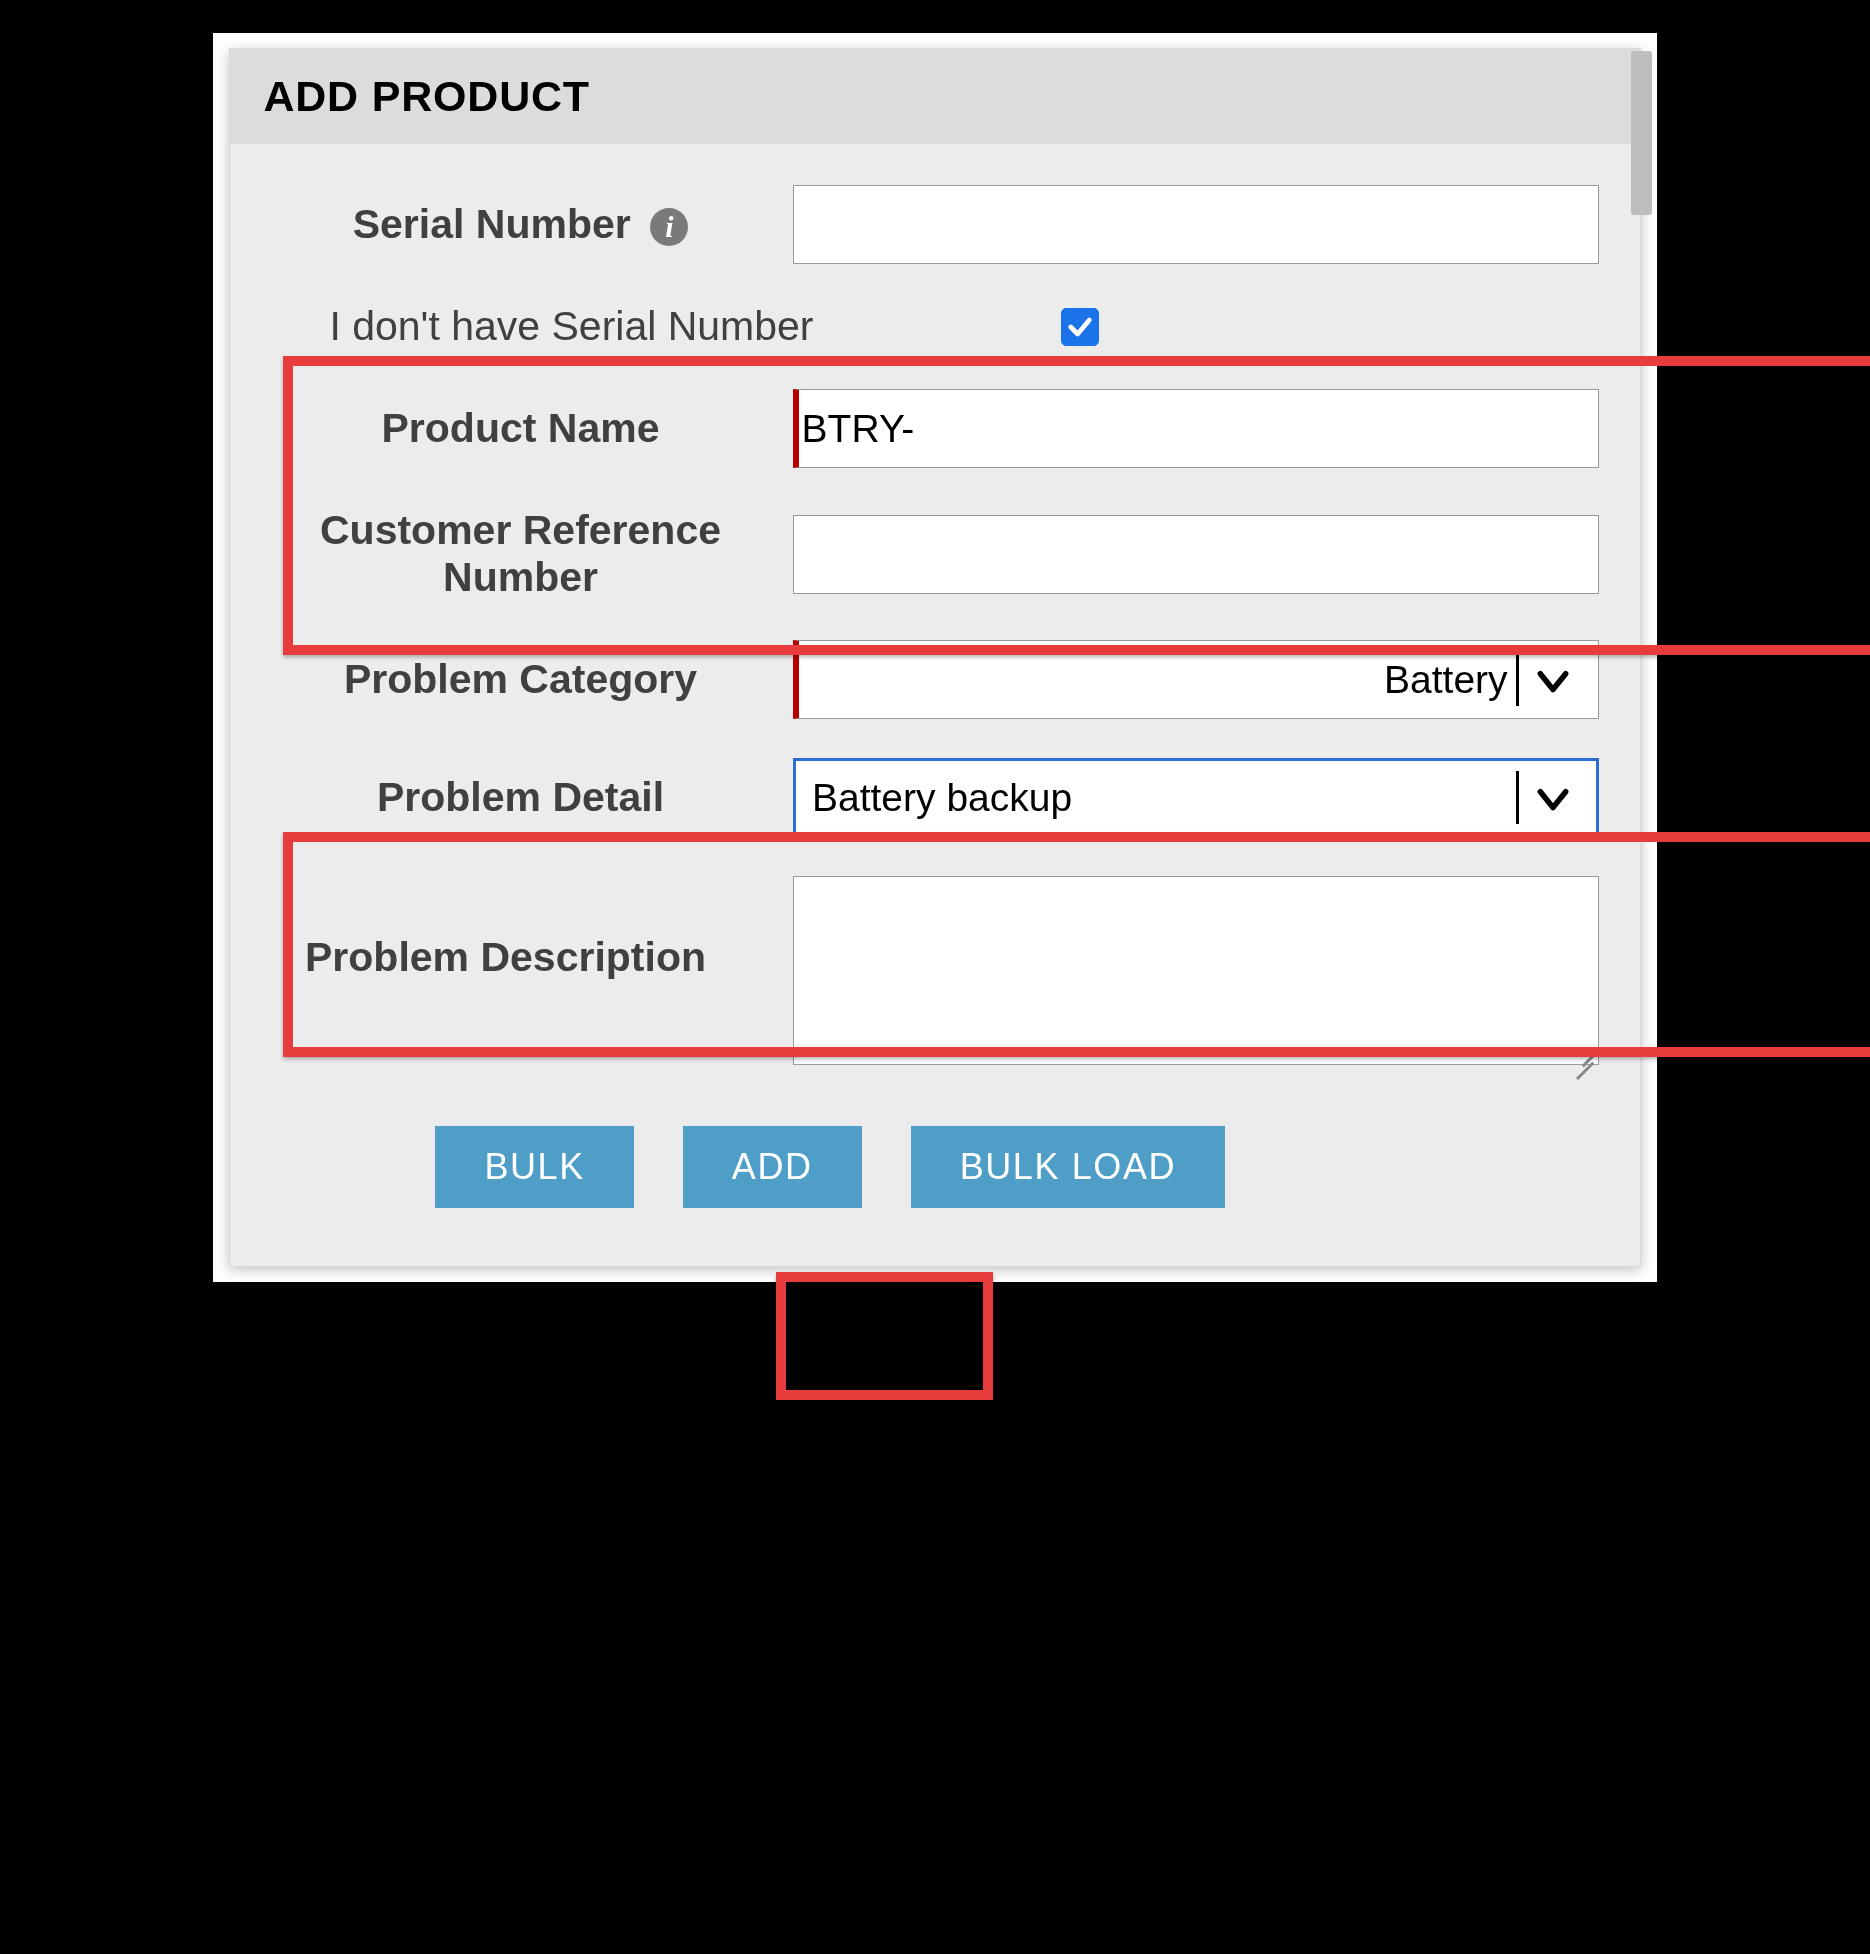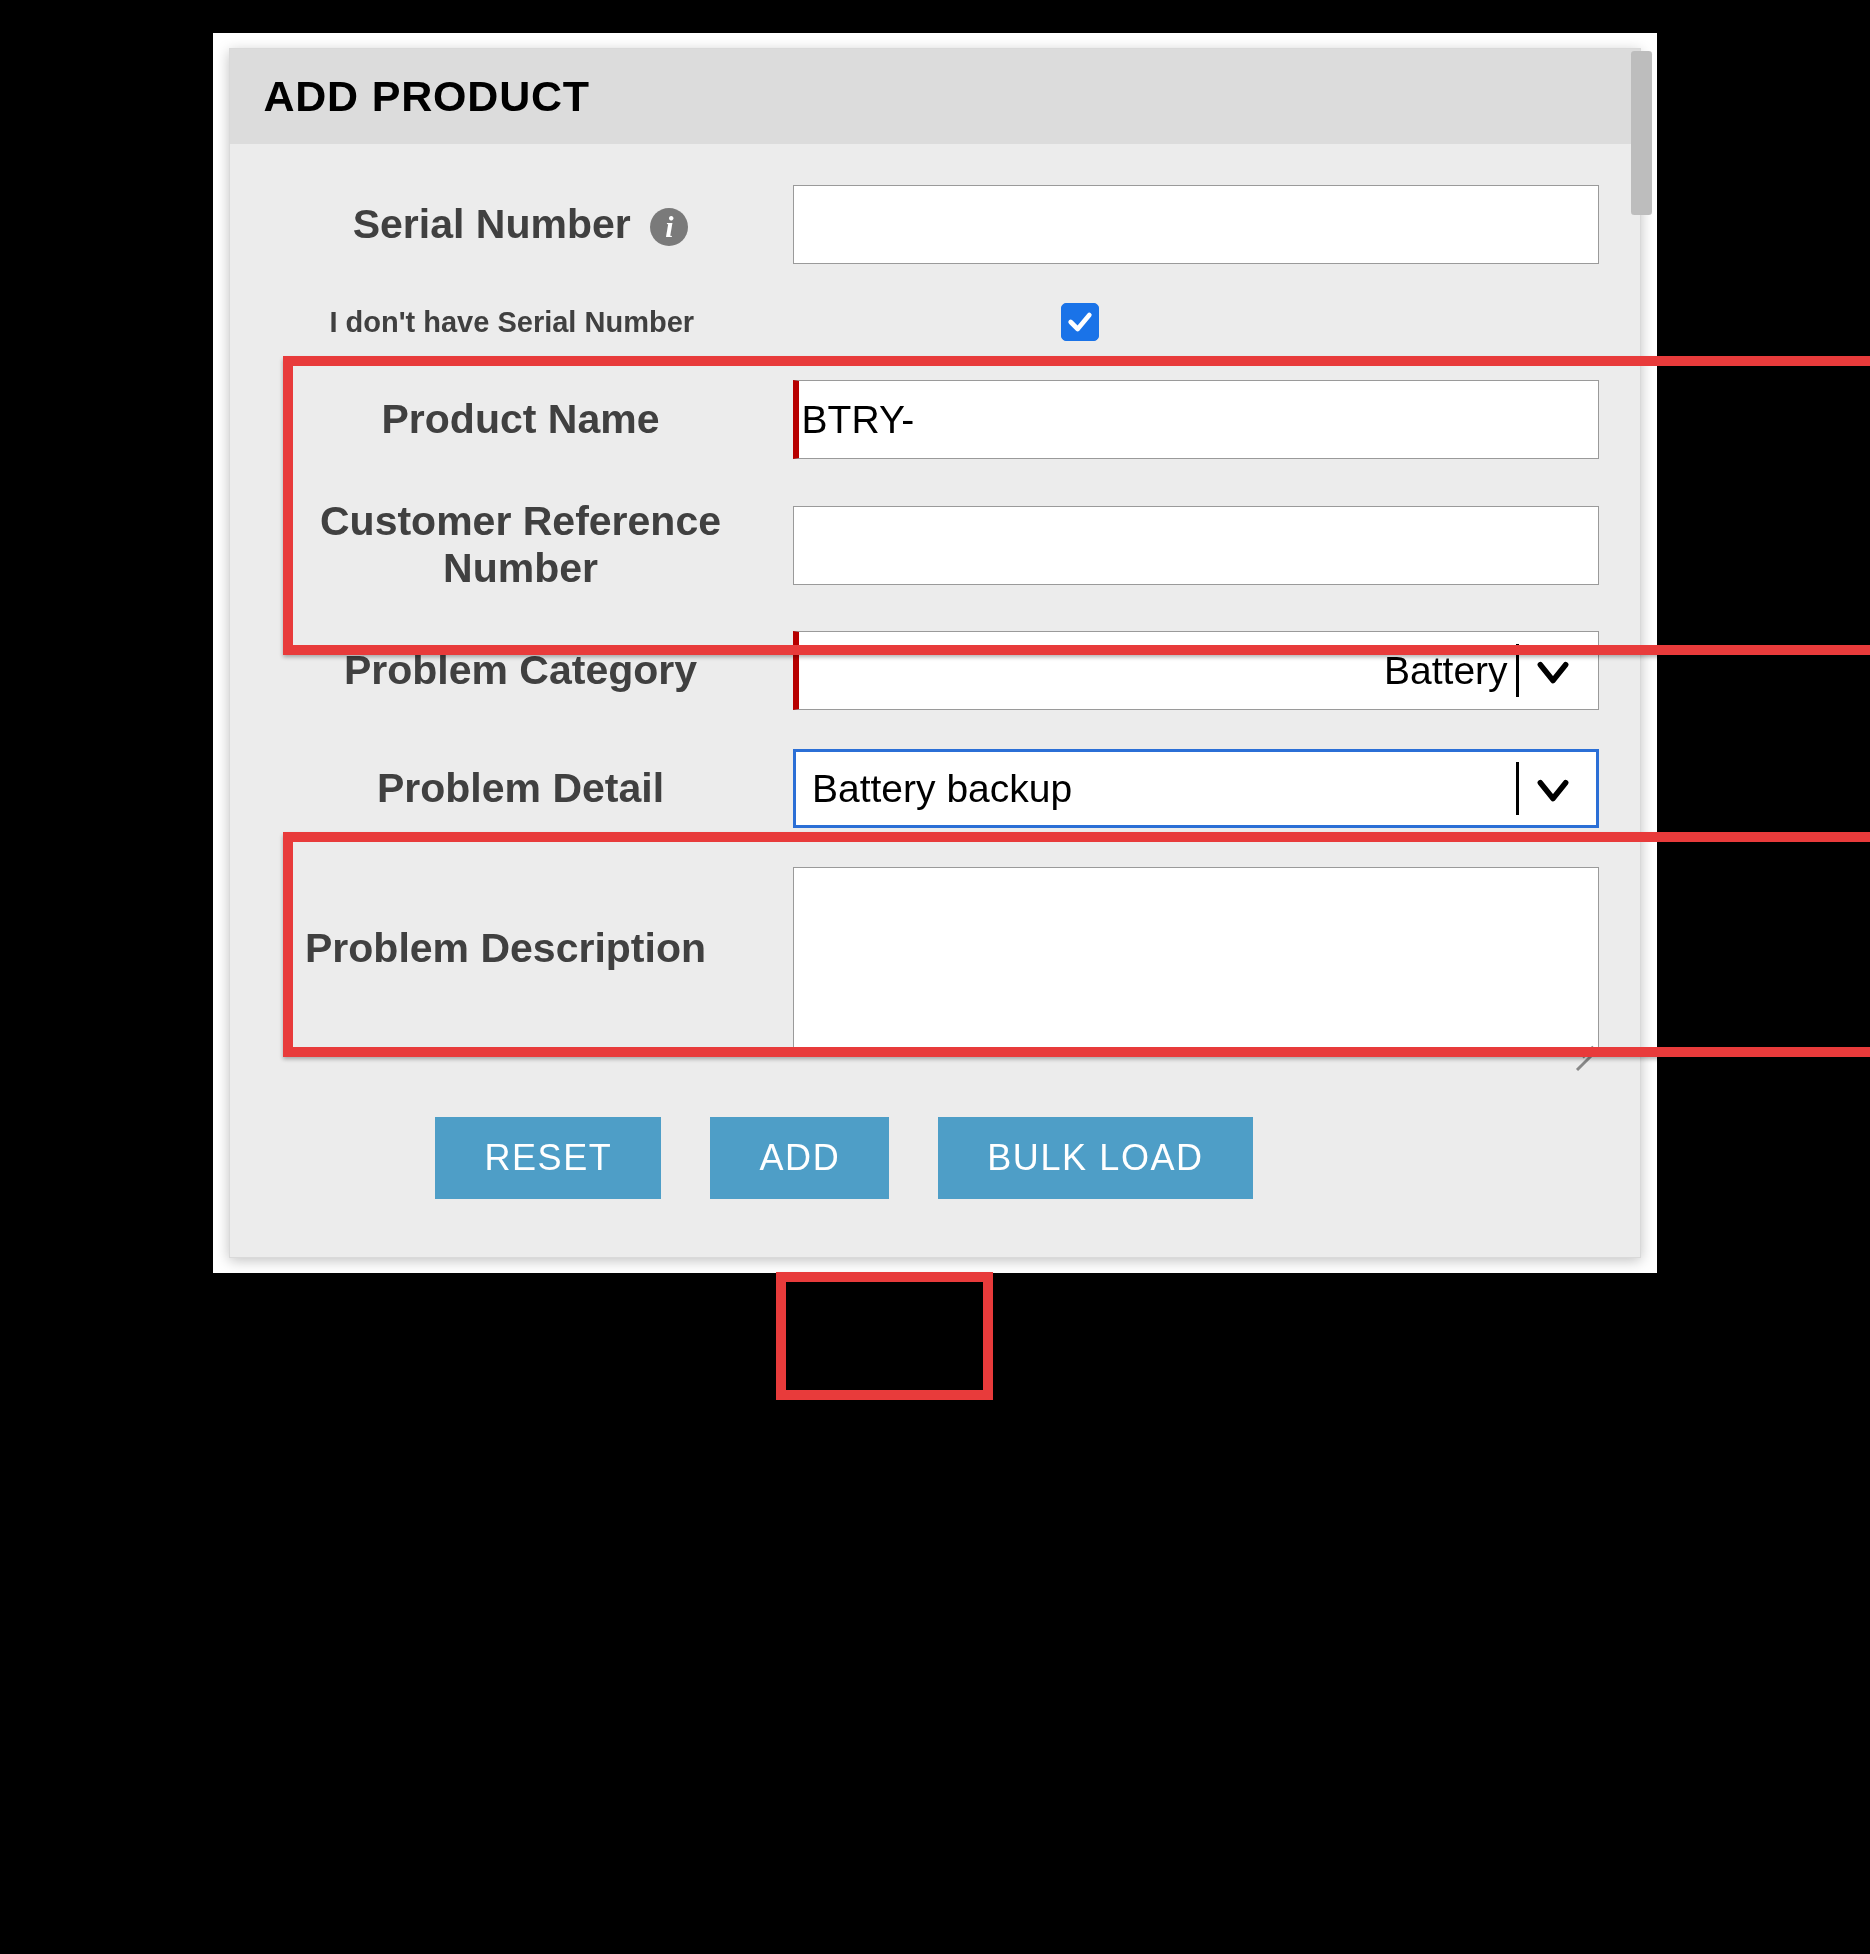--- a/index.html
+++ b/index.html
@@ -91,22 +91,22 @@
   .btn.pick { width: 510px; }
   .checkbox-row {
     display: flex;
     align-items: center;
     margin-bottom: 39px;
   }
   .checkbox-label {
     width: 790px;
     text-align: left;
     padding-left: 58px;
-    font-size: 29px;
-    font-weight: 700;
+    font-size: 41px;
+    font-weight: 400;
     color: #404040;
   }
   .checkbox-wrap {
     flex: 1;
     display: flex;
     align-items: center;
   }
   .checkbox {
     width: 38px;
     height: 38px;
@@ -305,21 +305,21 @@
         <div class="label-col" style="padding-top:58px">Problem Description</div>
         <div class="input-col">
           <div class="ta-wrap">
             <textarea class="textarea" style=""></textarea>
             <span class="ta-corner"></span>
           </div>
         </div>
       </div>
 
       <div class="actions">
-        <button class="btn">RESET</button>
+        <button class="btn">BULK</button>
         <button class="btn">ADD</button>
         <button class="btn">BULK LOAD</button>
       </div>
 
       <div id="hl1" class="highlight"></div>
       <div id="hl2" class="highlight"></div>
       <div id="hl3" class="highlight"></div>
 
     </div>
   </div>

